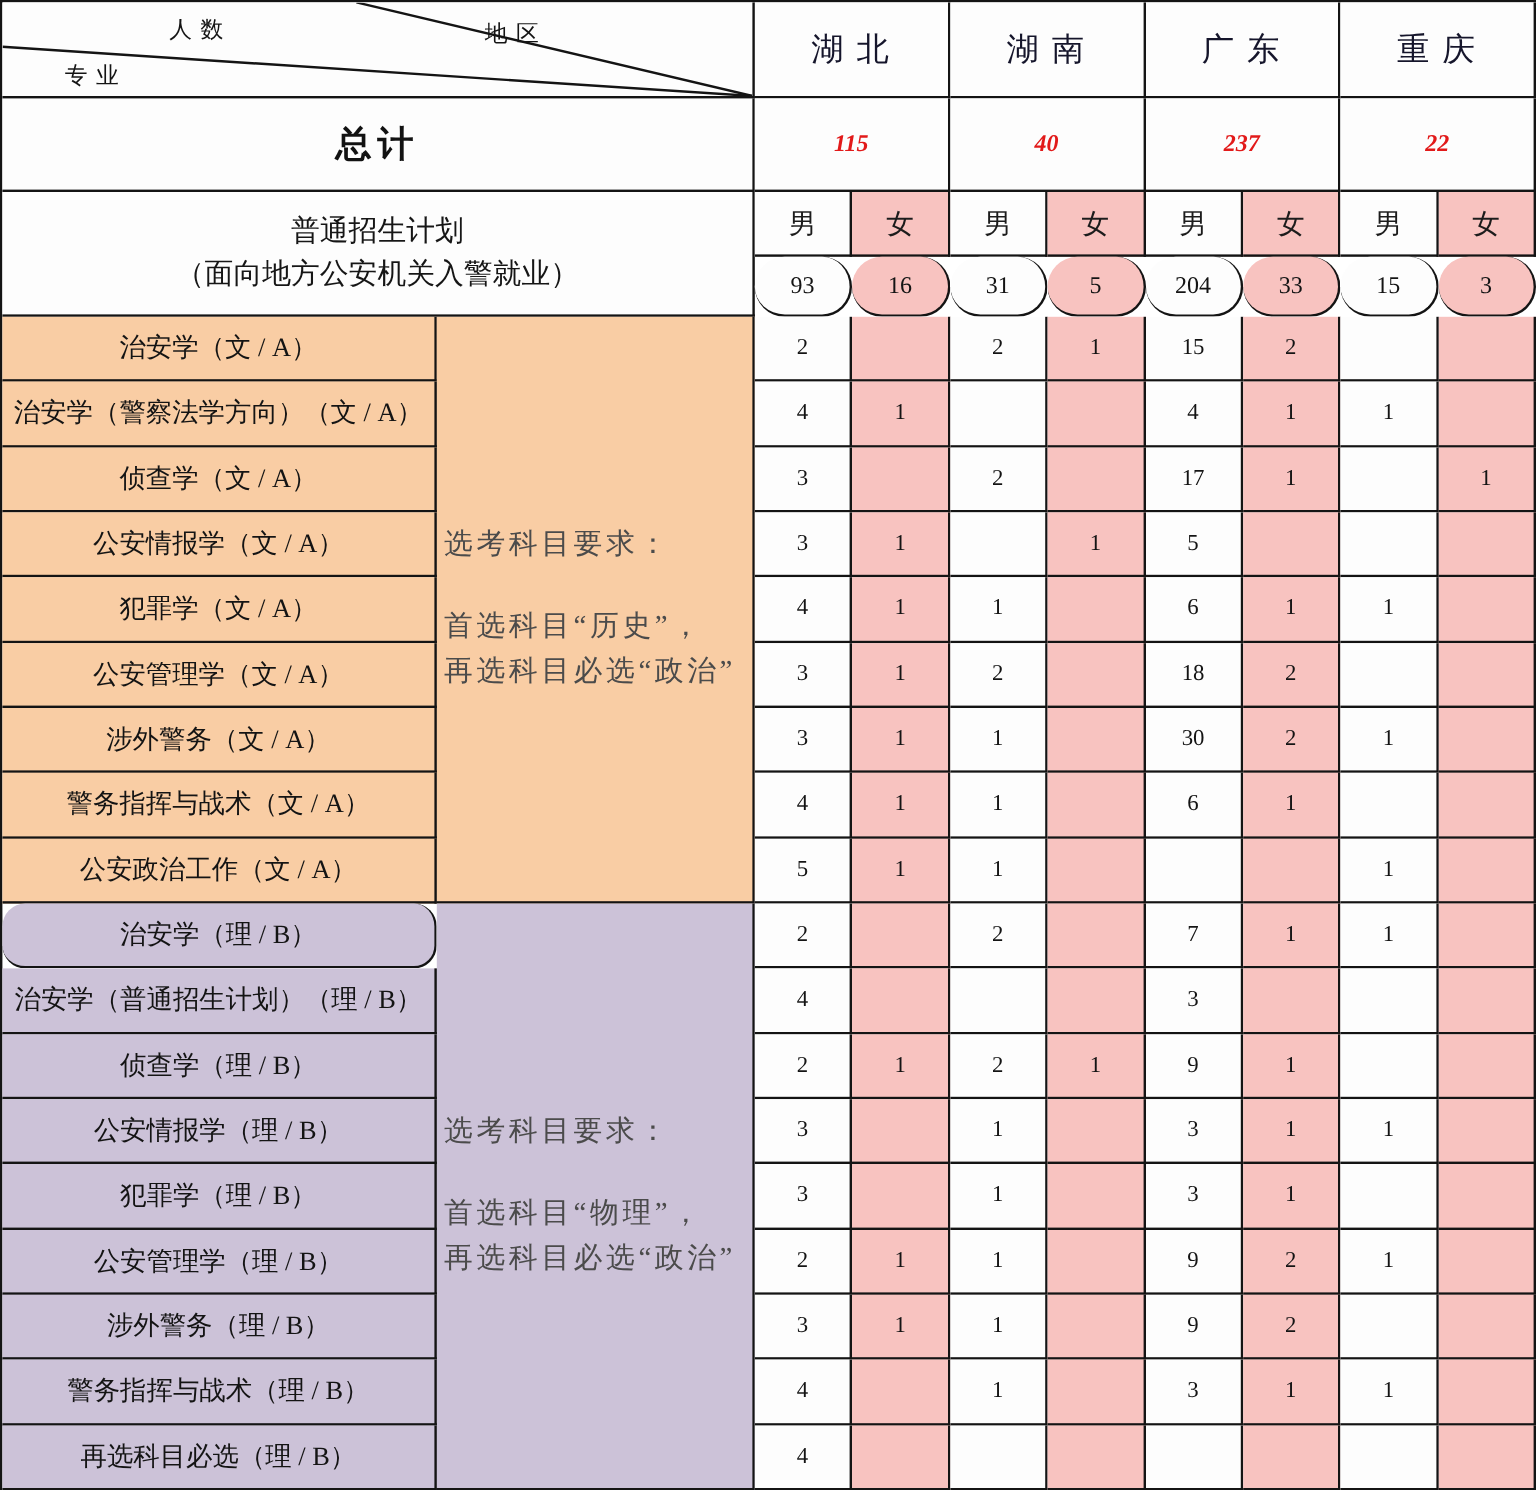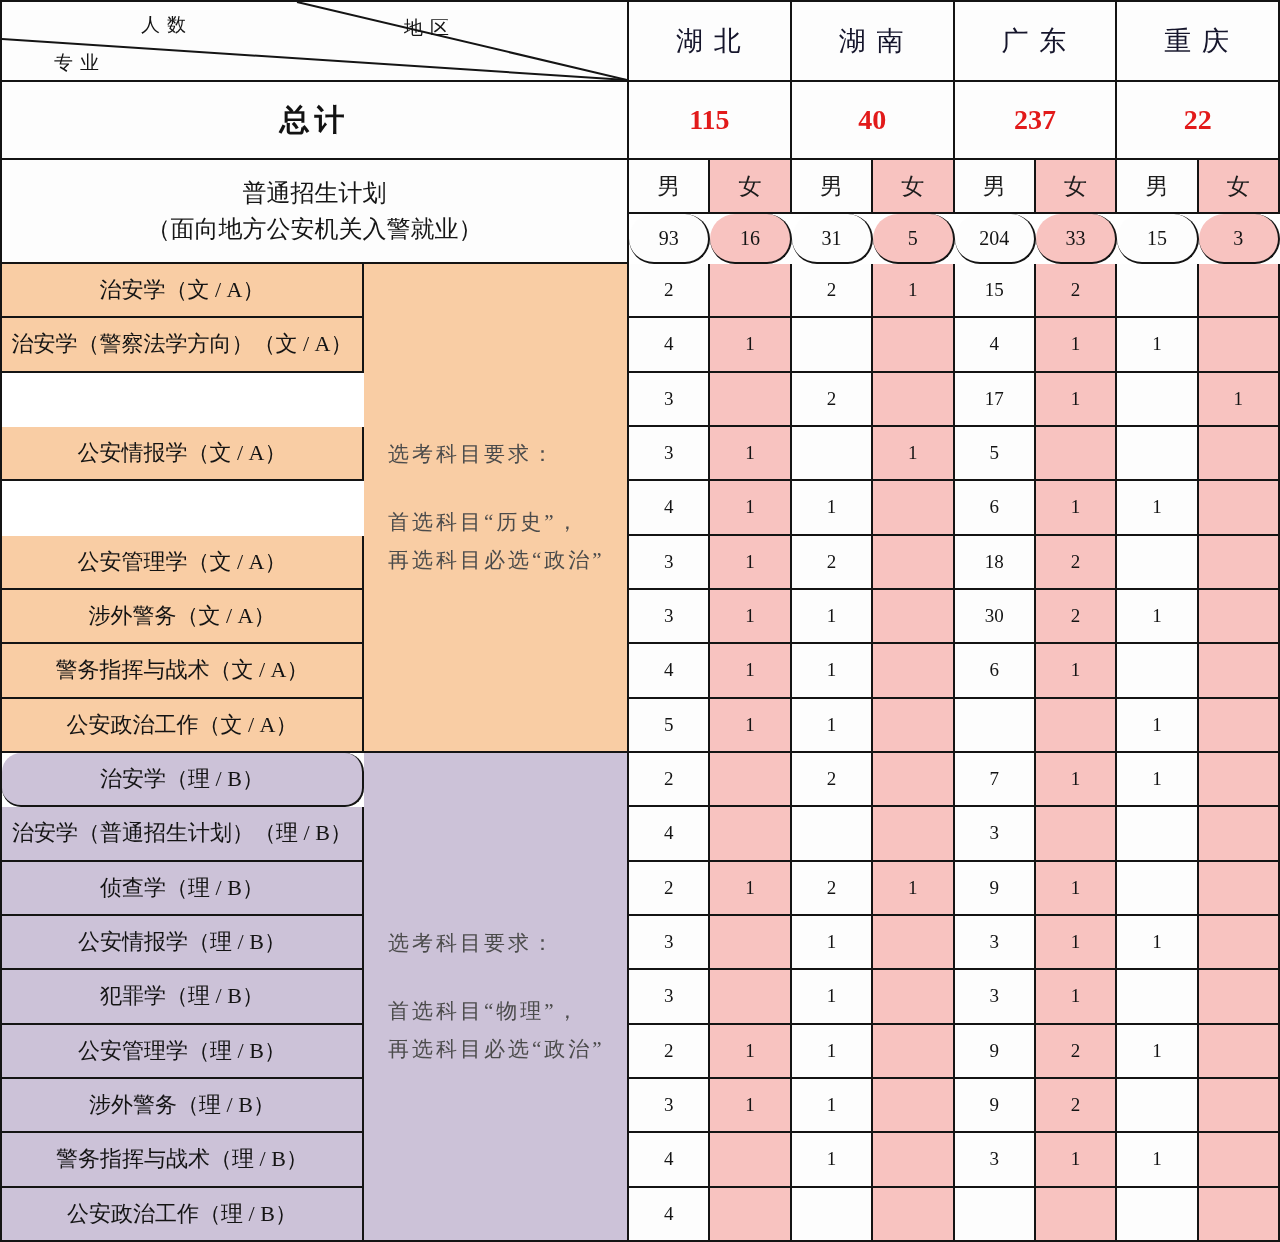--- a/index.html
+++ b/index.html
@@ -18,28 +18,28 @@
   .li{background:var(--purple);}
   
   .corner{position:relative;}
   .corner svg{position:absolute;inset:0;width:100%;height:100%;}
   .corner span{position:absolute;font-size:19px;letter-spacing:7px;color:#141414;}
   .lbl-people{left:139px;top:10px;}
   .lbl-region{left:402px;top:13px;}
   .lbl-major{left:52px;top:48px;text-align:center;}
   .region-name{font-size:27px;color:#15152b;letter-spacing:2px;}
   .total-label{font-size:30px;font-weight:bold;letter-spacing:5px;color:#121212;}
-  .total-value{font-size:28px;font-weight:bold;color:var(--red);}
+  .total-value{font-size:20px;font-weight:bold;color:var(--red);font-style:italic;}
   .plan-label{flex-direction:column;line-height:36px;font-size:24px;color:#161616;text-align:center;}
   .gender{font-size:23px;color:#1c1c1c;}
   .plan-value{font-size:20px;color:#141414;border-radius:25px;}
   .data-cell{font-size:19px;color:#141414;}
   .major-label{font-size:22px;color:#141414;text-align:center;padding:0 4px;}
   .note-cell{align-items:center;}
-  .note-inner{width:100%;padding-left:24px;font-size:21px;letter-spacing:3px;
+  .note-inner{width:100%;padding-left:6px;font-size:24px;letter-spacing:3px;
               color:#4b4b4b;line-height:38px;}
   .note-gap{height:30px;}
 </style>
 </head>
 <body>
 
 <div id="page">
   <div id="grid">
 
     <div class="cell corner" style="grid-area:1/1/2/3">
@@ -105,37 +105,39 @@
       <div class="cell data-cell female" style="grid-area: 5 / 10 / 6 / 11;"></div>
       <div class="cell major-label wen" style="grid-area: 6 / 1 / 7 / 2;">治安学（警察法学方向）（文 / A）</div>
       <div class="cell data-cell" style="grid-area: 6 / 3 / 7 / 4;">4</div>
       <div class="cell data-cell female" style="grid-area: 6 / 4 / 7 / 5;">1</div>
       <div class="cell data-cell" style="grid-area: 6 / 5 / 7 / 6;"></div>
       <div class="cell data-cell female" style="grid-area: 6 / 6 / 7 / 7;"></div>
       <div class="cell data-cell" style="grid-area: 6 / 7 / 7 / 8;">4</div>
       <div class="cell data-cell female" style="grid-area: 6 / 8 / 7 / 9;">1</div>
       <div class="cell data-cell" style="grid-area: 6 / 9 / 7 / 10;">1</div>
       <div class="cell data-cell female" style="grid-area: 6 / 10 / 7 / 11;"></div>
+      <div class="cell major-label wen" style="grid-area: 7 / 1 / 8 / 2;">侦查学（文 / A）</div>
       <div class="cell data-cell" style="grid-area: 7 / 3 / 8 / 4;">3</div>
       <div class="cell data-cell female" style="grid-area: 7 / 4 / 8 / 5;"></div>
       <div class="cell data-cell" style="grid-area: 7 / 5 / 8 / 6;">2</div>
       <div class="cell data-cell female" style="grid-area: 7 / 6 / 8 / 7;"></div>
       <div class="cell data-cell" style="grid-area: 7 / 7 / 8 / 8;">17</div>
       <div class="cell data-cell female" style="grid-area: 7 / 8 / 8 / 9;">1</div>
       <div class="cell data-cell" style="grid-area: 7 / 9 / 8 / 10;"></div>
       <div class="cell data-cell female" style="grid-area: 7 / 10 / 8 / 11;">1</div>
       <div class="cell major-label wen" style="grid-area: 8 / 1 / 9 / 2;">公安情报学（文 / A）</div>
       <div class="cell data-cell" style="grid-area: 8 / 3 / 9 / 4;">3</div>
       <div class="cell data-cell female" style="grid-area: 8 / 4 / 9 / 5;">1</div>
       <div class="cell data-cell" style="grid-area: 8 / 5 / 9 / 6;"></div>
       <div class="cell data-cell female" style="grid-area: 8 / 6 / 9 / 7;">1</div>
       <div class="cell data-cell" style="grid-area: 8 / 7 / 9 / 8;">5</div>
       <div class="cell data-cell female" style="grid-area: 8 / 8 / 9 / 9;"></div>
       <div class="cell data-cell" style="grid-area: 8 / 9 / 9 / 10;"></div>
       <div class="cell data-cell female" style="grid-area: 8 / 10 / 9 / 11;"></div>
+      <div class="cell major-label wen" style="grid-area: 9 / 1 / 10 / 2;">犯罪学（文 / A）</div>
       <div class="cell data-cell" style="grid-area: 9 / 3 / 10 / 4;">4</div>
       <div class="cell data-cell female" style="grid-area: 9 / 4 / 10 / 5;">1</div>
       <div class="cell data-cell" style="grid-area: 9 / 5 / 10 / 6;">1</div>
       <div class="cell data-cell female" style="grid-area: 9 / 6 / 10 / 7;"></div>
       <div class="cell data-cell" style="grid-area: 9 / 7 / 10 / 8;">6</div>
       <div class="cell data-cell female" style="grid-area: 9 / 8 / 10 / 9;">1</div>
       <div class="cell data-cell" style="grid-area: 9 / 9 / 10 / 10;">1</div>
       <div class="cell data-cell female" style="grid-area: 9 / 10 / 10 / 11;"></div>
       <div class="cell major-label wen" style="grid-area: 10 / 1 / 11 / 2;">公安管理学（文 / A）</div>
       <div class="cell data-cell" style="grid-area: 10 / 3 / 11 / 4;">3</div>
@@ -246,21 +248,21 @@
       <div class="cell data-cell female" style="grid-area: 20 / 10 / 21 / 11;"></div>
       <div class="cell major-label li" style="grid-area: 21 / 1 / 22 / 2;">警务指挥与战术（理 / B）</div>
       <div class="cell data-cell" style="grid-area: 21 / 3 / 22 / 4;">4</div>
       <div class="cell data-cell female" style="grid-area: 21 / 4 / 22 / 5;"></div>
       <div class="cell data-cell" style="grid-area: 21 / 5 / 22 / 6;">1</div>
       <div class="cell data-cell female" style="grid-area: 21 / 6 / 22 / 7;"></div>
       <div class="cell data-cell" style="grid-area: 21 / 7 / 22 / 8;">3</div>
       <div class="cell data-cell female" style="grid-area: 21 / 8 / 22 / 9;">1</div>
       <div class="cell data-cell" style="grid-area: 21 / 9 / 22 / 10;">1</div>
       <div class="cell data-cell female" style="grid-area: 21 / 10 / 22 / 11;"></div>
-      <div class="cell major-label li" style="grid-area: 22 / 1 / 23 / 2;">公安政治工作（理 / B）</div>
+      <div class="cell major-label li" style="grid-area: 22 / 1 / 23 / 2;">再选科目必选（理 / B）</div>
       <div class="cell data-cell" style="grid-area: 22 / 3 / 23 / 4;">4</div>
       <div class="cell data-cell female" style="grid-area: 22 / 4 / 23 / 5;"></div>
       <div class="cell data-cell" style="grid-area: 22 / 5 / 23 / 6;"></div>
       <div class="cell data-cell female" style="grid-area: 22 / 6 / 23 / 7;"></div>
       <div class="cell data-cell" style="grid-area: 22 / 7 / 23 / 8;"></div>
       <div class="cell data-cell female" style="grid-area: 22 / 8 / 23 / 9;"></div>
       <div class="cell data-cell" style="grid-area: 22 / 9 / 23 / 10;"></div>
       <div class="cell data-cell female" style="grid-area: 22 / 10 / 23 / 11;"></div>
     </div>
 </div>

